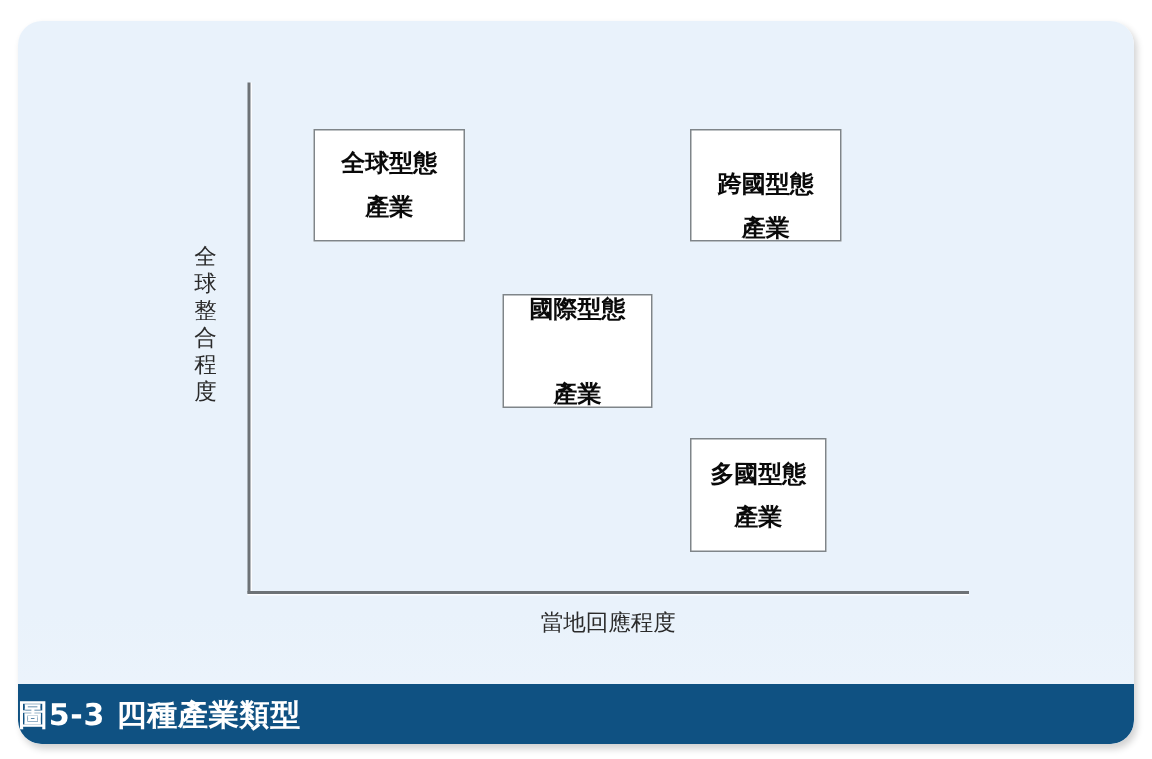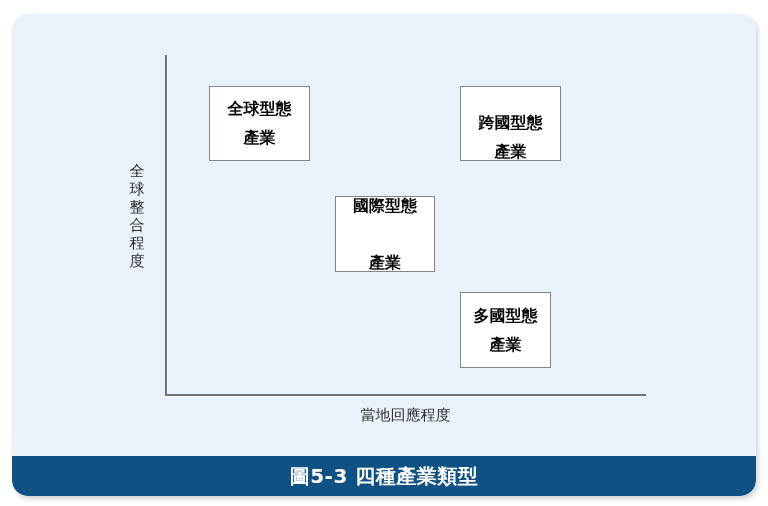--- a/index.html
+++ b/index.html
@@ -110,21 +110,21 @@
     position: absolute;
     left: 0;
     bottom: 0;
     width: 744px;
     height: 40px;
     background: #0f5182;
     border-bottom-left-radius: 15px;
     border-bottom-right-radius: 15px;
     display: flex;
     align-items: center;
-    justify-content: center;
+    justify-content: flex-start;
   }
   #caption-text {
     color: #ffffff;
     font-size: 20px;
     font-weight: bold;
     letter-spacing: 0.5px;
     font-family: "DejaVu Sans", "Liberation Sans", sans-serif;
   }
 </style>
 </head>

